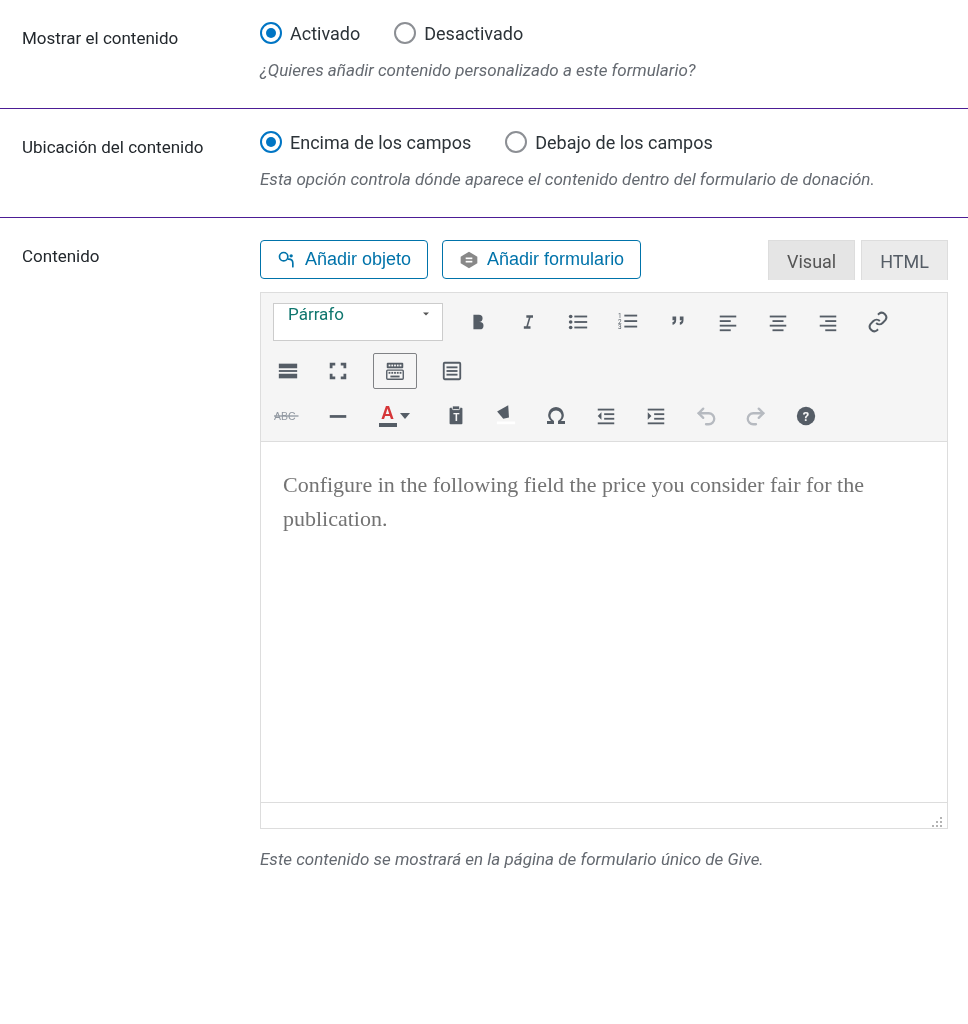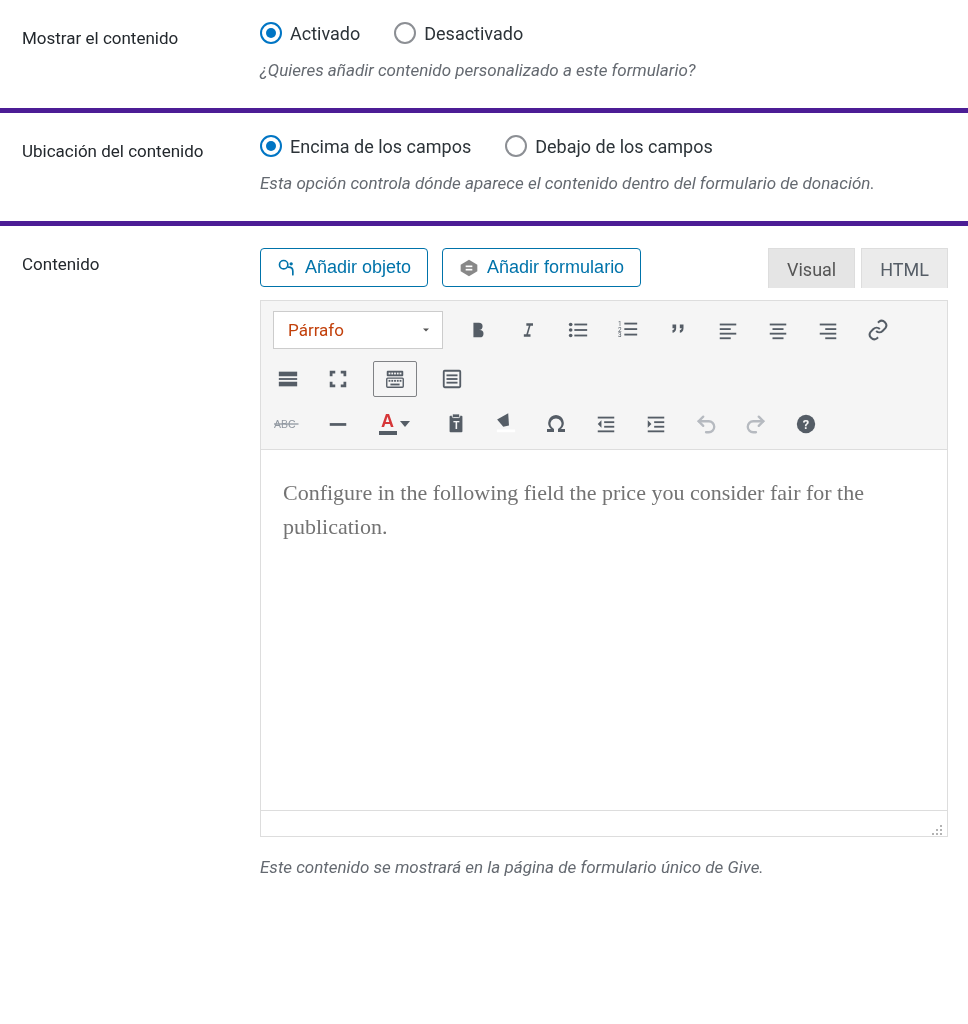--- a/index.html
+++ b/index.html
@@ -5,21 +5,21 @@
   * { box-sizing: border-box; margin: 0; padding: 0; }
   body {
     font-family: -apple-system, BlinkMacSystemFont, "Segoe UI", Roboto, sans-serif;
     background: #fff;
     width: 968px;
     font-size: 17px;
     color: #2c3338;
   }
   .row {
     display: flex;
-    border-bottom: 5px solid #4c1d95;
+    border-bottom: 1px solid #4c1d95;
     padding: 22px 0 28px 0;
   }
   .row.noborder { border-bottom: none; }
   .l-col {
     width: 260px;
     flex: 0 0 260px;
     padding-left: 22px;
     padding-top: 6px;
     color: #23282d;
   }
@@ -112,25 +112,25 @@
     gap: 20px;
     flex-wrap: wrap;
   }
   .tb-row + .tb-row { margin-top: 12px; }
   .fmt-select {
     width: 170px;
     height: 38px;
     border: 1px solid #ccc;
     background: #fff;
     display: flex;
-    align-items: center;
+    align-items: flex-start;
     justify-content: space-between;
     padding: 0 10px 0 14px;
     font-size: 17px;
-    color: #c2410c;
+    color: #0f766e;
     cursor: pointer;
   }
   .tbtn {
     width: 30px; height: 30px;
     display:inline-flex;
     align-items:center;
     justify-content:center;
     color: #555d66;
     cursor: pointer;
   }

